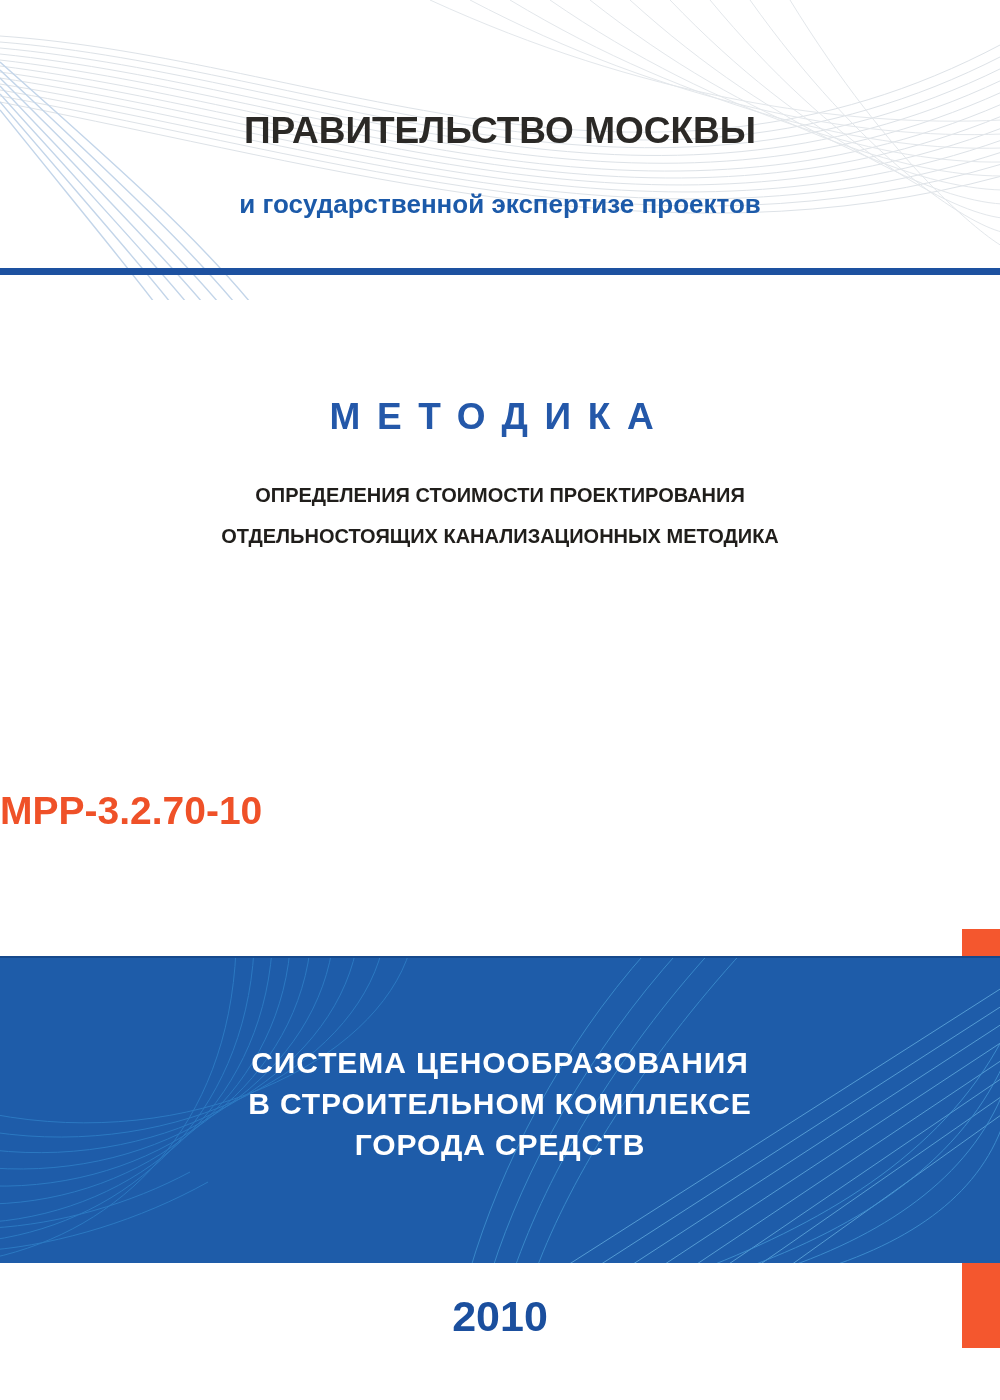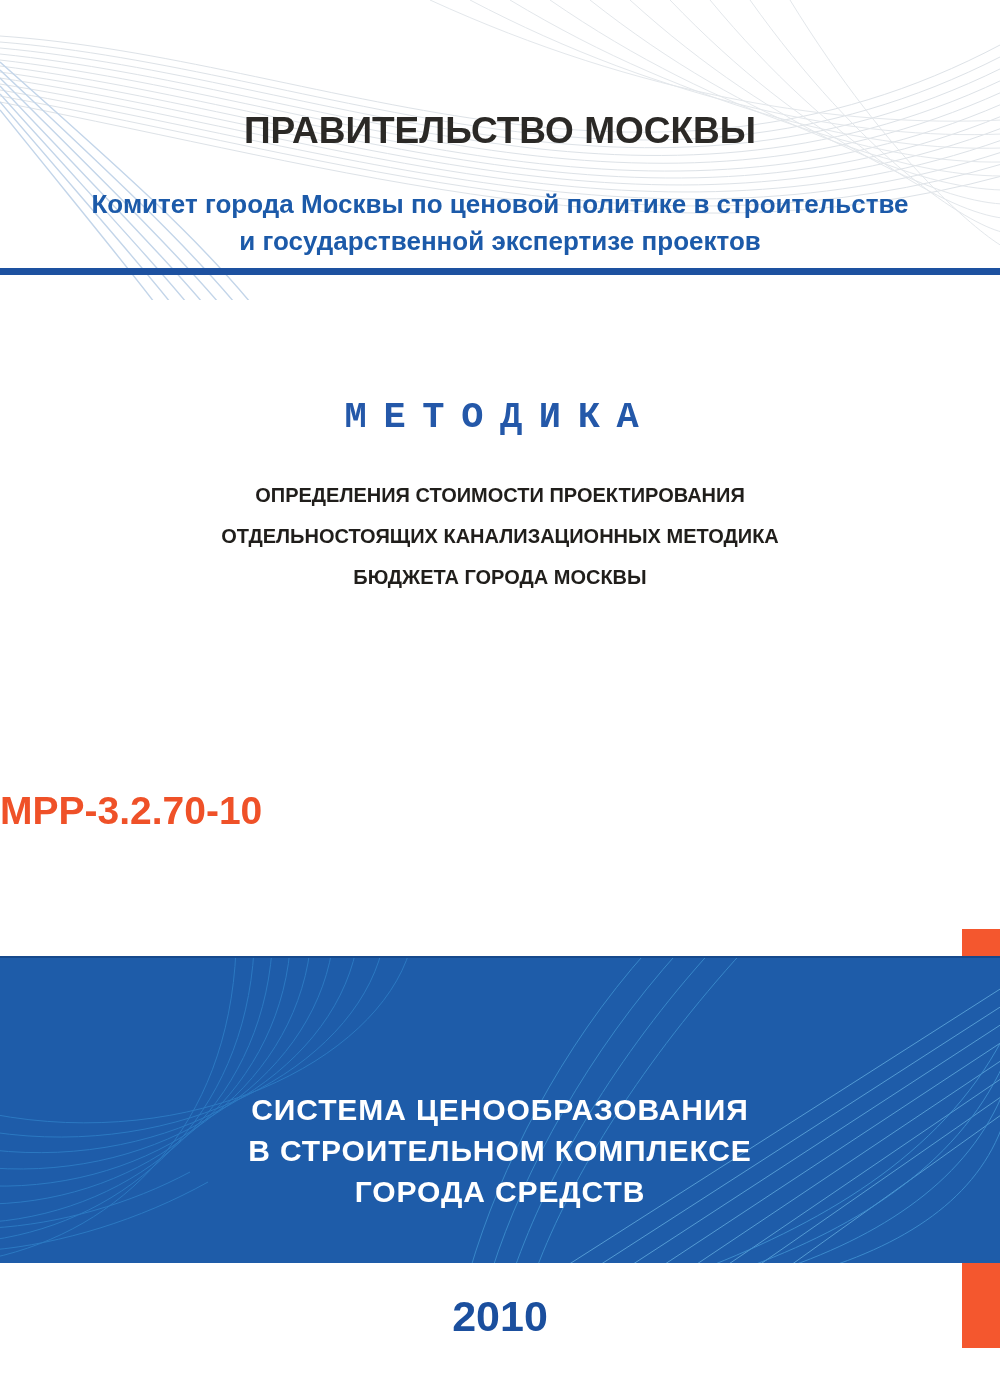--- a/index.html
+++ b/index.html
@@ -36,21 +36,20 @@
     width: 100%; height: 7px;
     background: #1d51a0;
   }
   .doc-type {
     top: 396px;
     text-align: center;
     font-size: 37px;
     font-weight: bold;
     letter-spacing: 0.45em;
     color: #2458a9;
-    font-family: Liberation Mono, monospace;
   }
   .title-block {
     top: 475px;
     text-align: center;
     font-size: 20px;
     font-weight: bold;
     color: #201e1b;
     line-height: 41px;
   }
   .doc-code {
@@ -79,21 +78,20 @@
   .banner-text {
     position: absolute;
     left: 0; top: 84px;
     width: 100%;
     text-align: center;
     color: #ffffff;
     font-size: 30px;
     font-weight: bold;
     line-height: 41px;
     letter-spacing: 0.03em;
-    margin-top: 47px;
   }
   .orange-tab-bottom {
     position: absolute;
     left: 962px; top: 1263px;
     width: 38px; height: 137px;
     background: #f4572e;
   }
   .year {
     top: 1292px;
     text-align: center;
@@ -141,32 +139,30 @@
       <path d="M0,86 C92,184 160,252 202,302"></path>
       <path d="M0,94 C86,190 150,258 186,302"></path>
       <path d="M0,102 C80,196 140,264 170,302"></path>
       <path d="M0,110 C74,202 130,270 154,302"></path>
     </g>
   </svg>
 
   <div class="abs gov-title">ПРАВИТЕЛЬСТВО МОСКВЫ</div>
 
   <div class="abs committee">
-    <div>Комитет города Москвы по ценовой политике в строительстве</div>
     <div>и государственной экспертизе проектов</div>
   </div>
 
   <div class="rule"></div>
 
   <div class="abs doc-type">МЕТОДИКА</div>
 
   <div class="abs title-block">
     <div>ОПРЕДЕЛЕНИЯ СТОИМОСТИ ПРОЕКТИРОВАНИЯ</div>
     <div>ОТДЕЛЬНОСТОЯЩИХ КАНАЛИЗАЦИОННЫХ МЕТОДИКА</div>
-    <div>БЮДЖЕТА ГОРОДА МОСКВЫ</div>
   </div>
 
   <div class="abs doc-code">МРР-3.2.70-10</div>
 
   <div class="orange-tab-top"></div>
 
   <div class="banner">
     <svg class="deco deco-banner" viewBox="0 0 1000 305" preserveAspectRatio="none" fill="none">
       <g stroke="#2e7ec6" stroke-width="1" opacity="0.85">
         <path d="M-8,300 C120,272 228,170 236,-8"></path>

